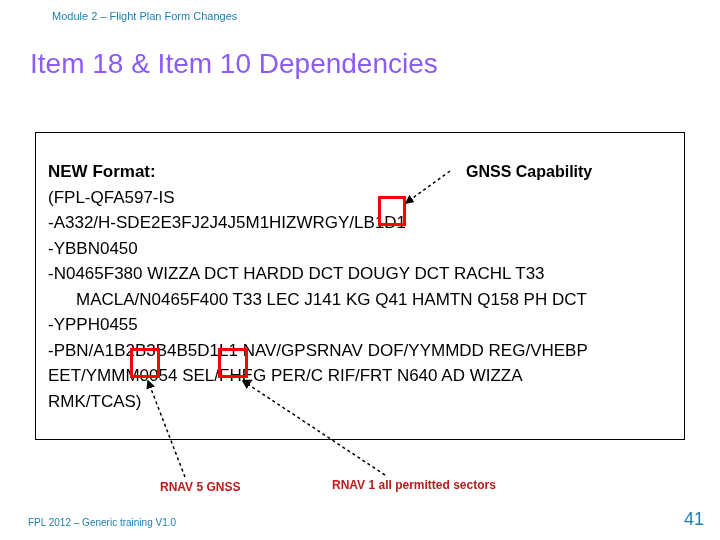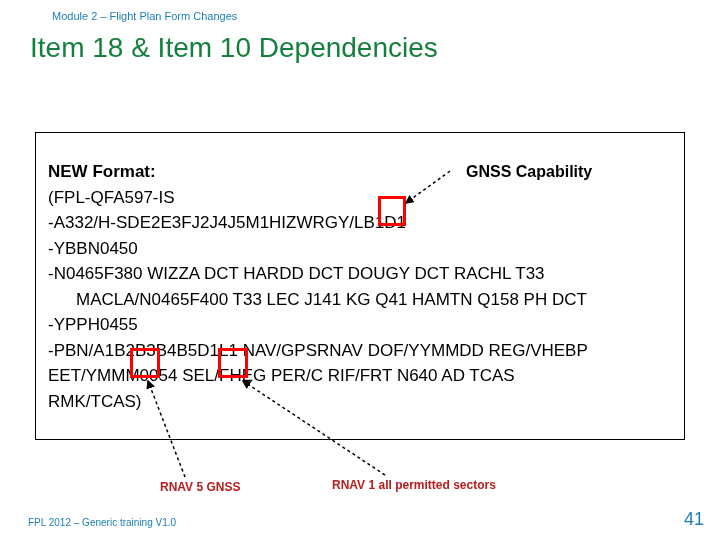--- a/index.html
+++ b/index.html
@@ -5,22 +5,23 @@
   * { margin: 0; padding: 0; box-sizing: border-box; }
   body {
     width: 720px; height: 540px;
     font-family: Arial, Helvetica, sans-serif;
     background: #fff; position: relative; overflow: hidden;
   }
   .module-header {
     color: #1b7fb3; font-size: 11px; padding: 10px 0 6px 52px;
   }
   .title {
-    color: #15803d; font-size: 28px; font-weight: 400;
+    color: #8b5cf6; font-size: 28px; font-weight: 400;
     padding: 4px 8px 0 30px;
+    margin-top: 16px;
   }
   .content-box {
     position: absolute; left: 35px; top: 132px;
     width: 650px; height: 308px;
     border: 1px solid #000; background: #fff;
   }
   .box-inner {
     padding: 26px 10px 10px 12px;
     font-size: 17px; line-height: 1.5; color: #000;
     font-family: Arial, sans-serif;
@@ -61,21 +62,21 @@
 <div class="content-box">
   <div class="box-inner">
     <div><span class="bold">NEW Format:</span></div>
     <div>(FPL-QFA597-IS</div>
     <div>-A332/H-SDE2E3FJ2J4J5M1HIZWRGY/LB1D1</div>
     <div>-YBBN0450</div>
     <div>-N0465F380 WIZZA DCT HARDD DCT DOUGY DCT RACHL T33</div>
     <div class="indent">MACLA/N0465F400 T33 LEC J141 KG Q41 HAMTN Q158 PH DCT</div>
     <div>-YPPH0455</div>
     <div>-PBN/A1B2B3B4B5D1L1 NAV/GPSRNAV DOF/YYMMDD REG/VHEBP</div>
-    <div>EET/YMMM0054 SEL/FHEG PER/C RIF/FRT N640 AD TCAS</div>
+    <div>EET/YMMM0054 SEL/FHEG PER/C RIF/FRT N640 AD WIZZA</div>
     <div>RMK/TCAS)</div>
   </div>
   <div class="gnss-label">GNSS Capability</div>
 </div>
 
 <div class="redbox rb1"></div>
 <div class="redbox rb2"></div>
 <div class="redbox rb3"></div>
 
 <svg class="annot" style="left:400px;top:165px" width="60" height="50">

